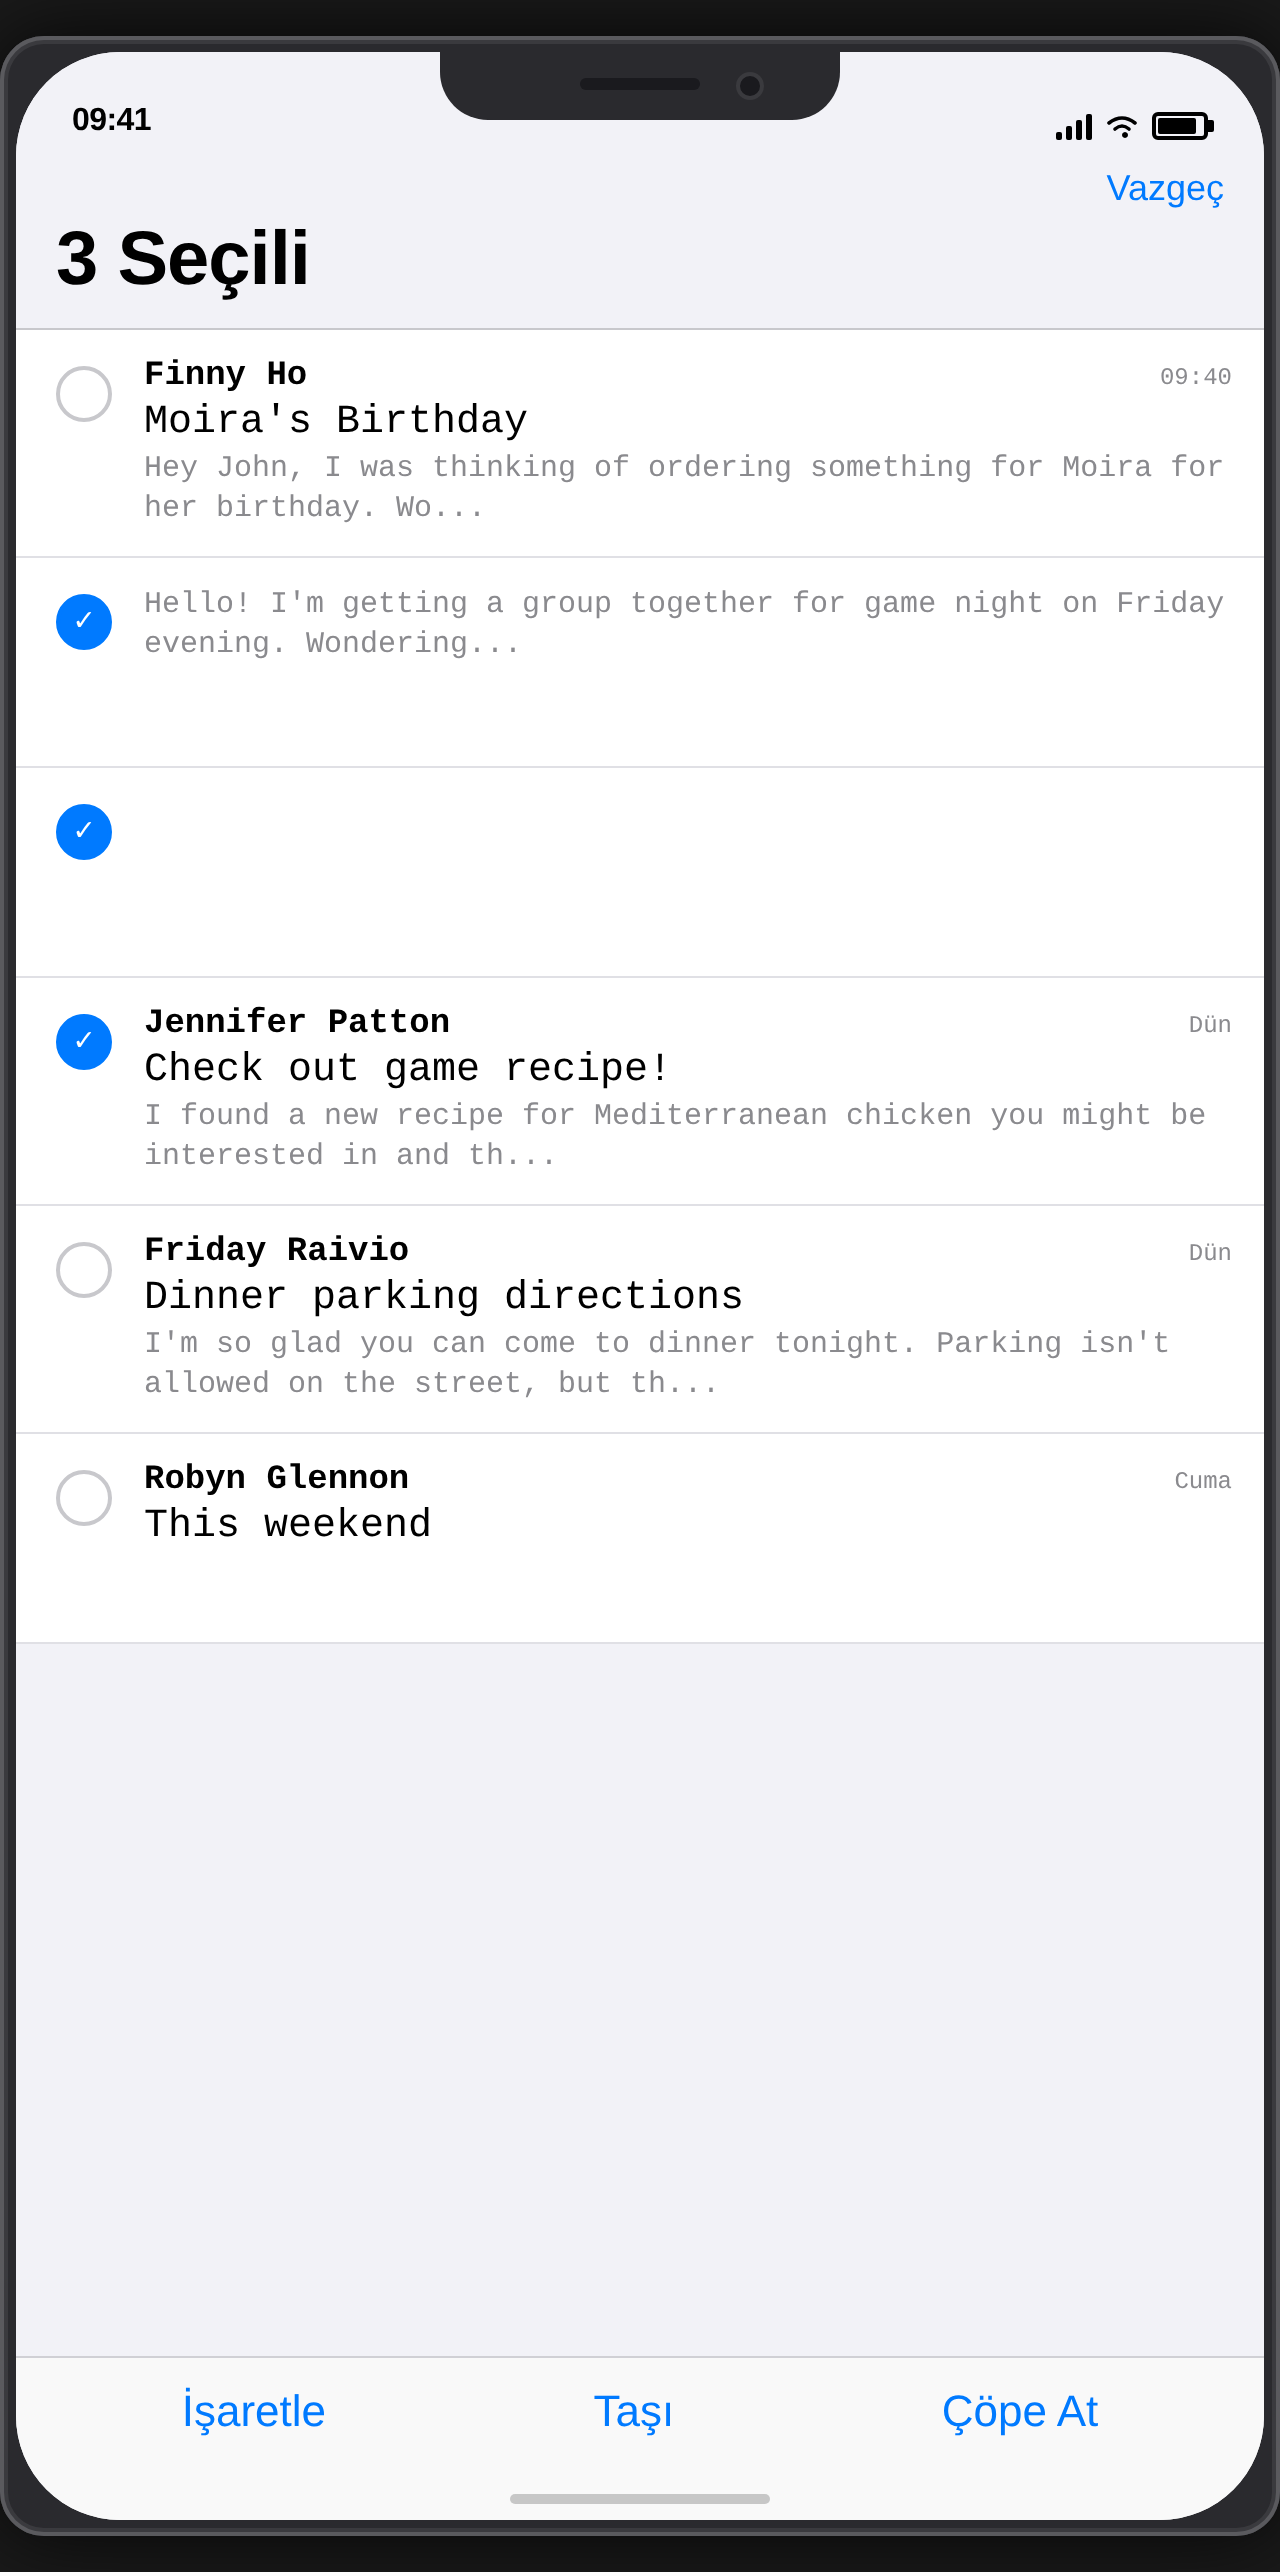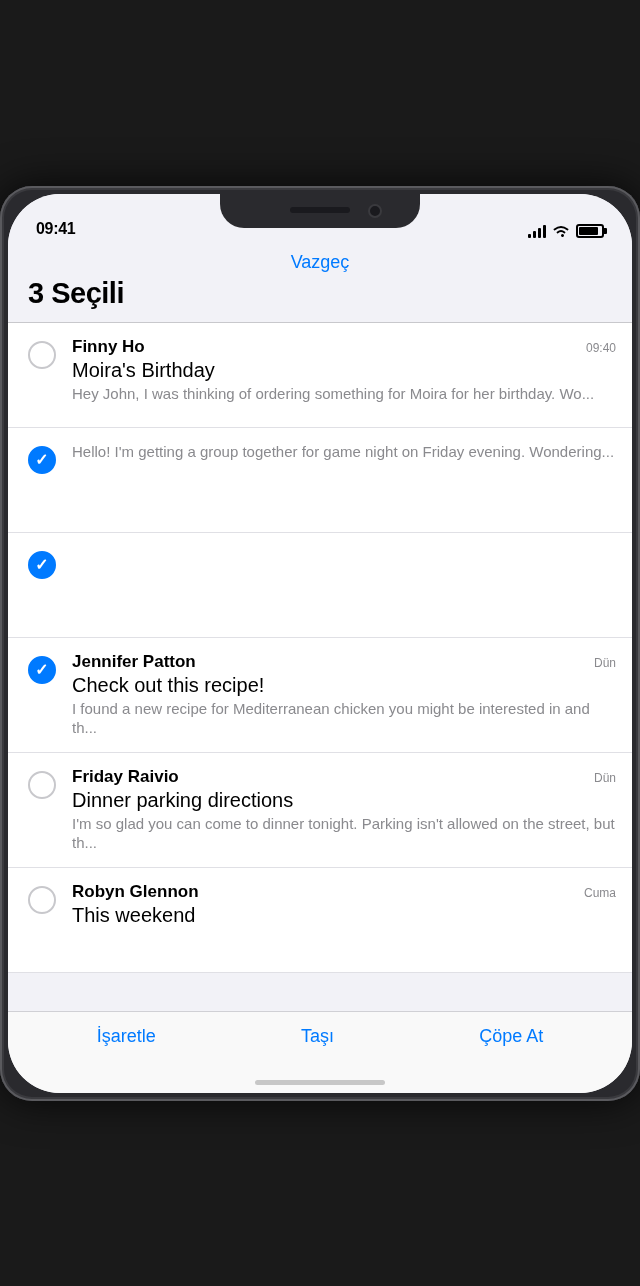--- a/index.html
+++ b/index.html
@@ -11,23 +11,23 @@
       background: #1a1a1a;
       display: flex;
       justify-content: center;
       align-items: center;
       font-family: -apple-system, 'SF Pro Text', 'Helvetica Neue', Arial, sans-serif;
       overflow: hidden;
     }
 
     .phone-shell {
       width: 640px;
-      height: 915px;
+      height: 1250px;
       background: #2a2a2e;
-      border-radius: 32px;
+      border-radius: 22px;
       position: relative;
       overflow: hidden;
       box-shadow:
         inset 0 0 0 2px #5a5a5e,
         inset 0 0 0 4px #3a3a3e,
         0 0 40px rgba(0,0,0,0.8);
     }
 
     
     .phone-shell::before {
@@ -159,21 +159,21 @@
     .battery-fill {
       width: 85%;
       height: 100%;
       background: #000;
       border-radius: 1px;
     }
 
     
     .top-bar {
       display: flex;
-      justify-content: center;
+      justify-content: flex-end;
       padding: 8px 20px 0 20px;
       background: #f2f2f7;
     }
 
     .cancel-btn {
       color: #007aff;
       font-size: 18px;
       font-weight: 400;
       cursor: pointer;
       background: none;
@@ -181,30 +181,31 @@
     }
 
     
     .title-section {
       padding: 4px 20px 12px 20px;
       background: #f2f2f7;
       border-bottom: 1px solid #c8c8cc;
     }
 
     .page-title {
-      font-size: 29px;
+      font-size: 38px;
       font-weight: 700;
       color: #000;
       letter-spacing: -0.5px;
     }
 
     
     .email-list {
       background: #3b82f6;
       overflow-y: auto;
+      font-family: Liberation Mono, monospace;
     }
 
     .email-item {
       display: flex;
       align-items: flex-start;
       padding: 14px 16px 14px 16px;
       border-bottom: 1px solid #e0e0e5;
       background: #fff;
       min-height: 105px;
     }
@@ -292,21 +293,21 @@
       height: 82px;
       background: #f9f9f9;
       border-top: 1px solid #d0d0d5;
       display: flex;
       align-items: flex-start;
       justify-content: space-around;
       padding: 14px 16px 0 16px;
     }
 
     .toolbar-btn {
-      font-size: 18px;
+      font-size: 22px;
       color: #007aff;
       font-weight: 400;
       background: none;
       border: none;
       cursor: pointer;
       padding: 0 10px;
     }
 
     .home-indicator {
       position: absolute;
@@ -397,21 +398,21 @@
           <div class="checkbox-area">
             <div class="checkbox checked">
               <span class="checkmark">✓</span>
             </div>
           </div>
           <div class="email-content">
             <div class="email-header">
               <span class="sender-name">Jennifer Patton</span>
               <span class="email-time">Dün</span>
             </div>
-            <div class="email-subject">Check out this recipe!</div>
+            <div class="email-subject">Check out game recipe!</div>
             <div class="email-preview">I found a new recipe for Mediterranean chicken you might be interested in and th...</div>
           </div>
         </div>
         <div class="email-item">
           <div class="checkbox-area">
             <div class="checkbox"></div>
           </div>
           <div class="email-content">
             <div class="email-header">
               <span class="sender-name">Friday Raivio</span>

